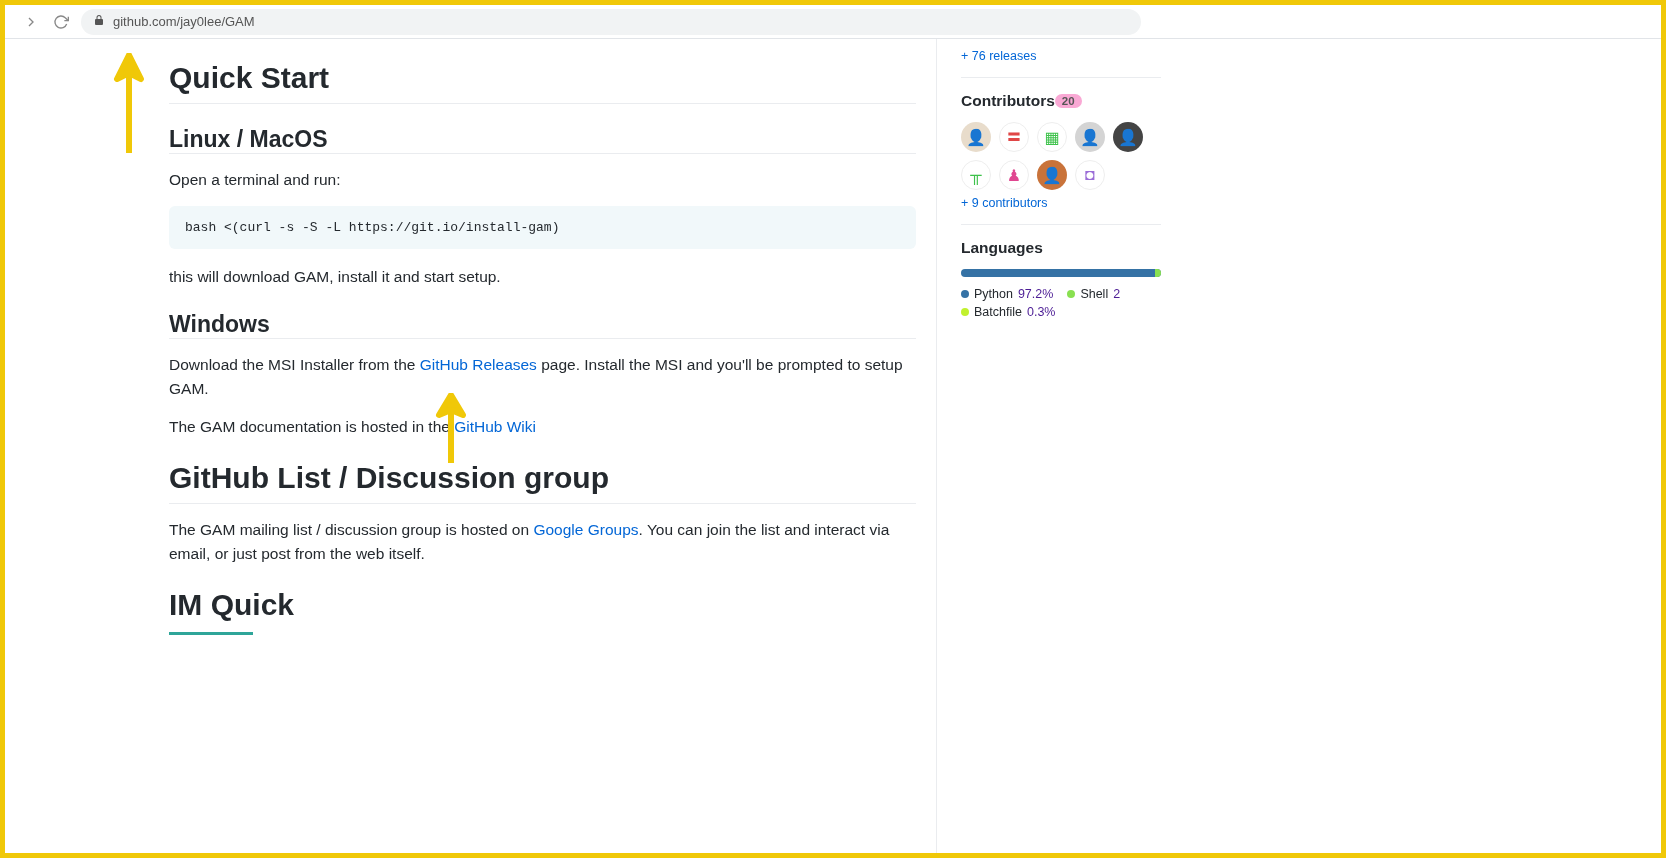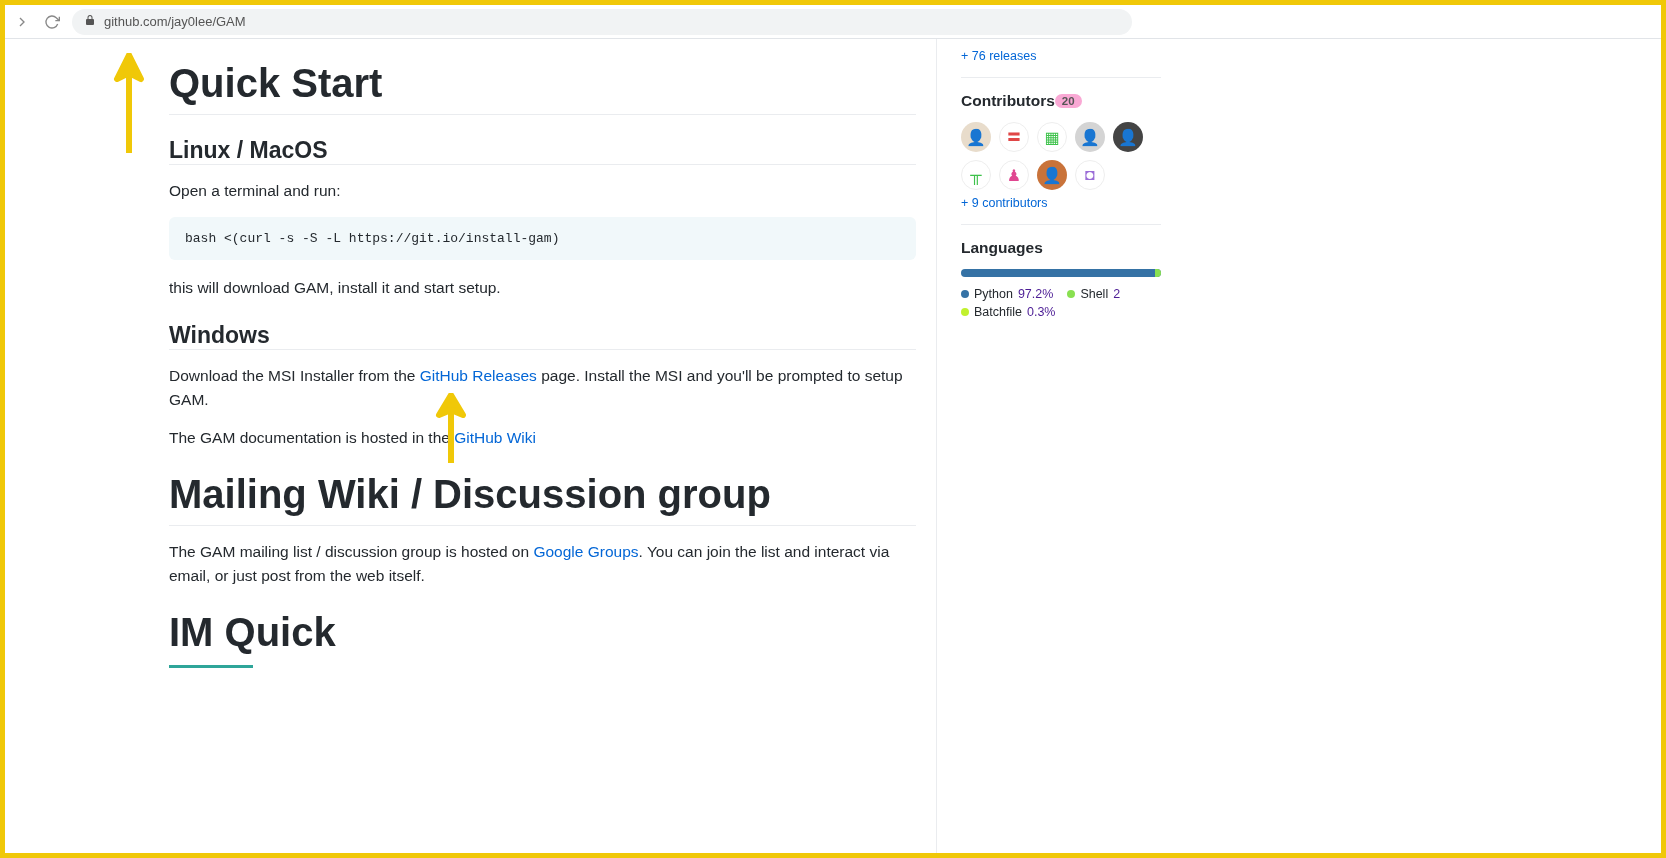--- a/index.html
+++ b/index.html
@@ -10,21 +10,21 @@
     border: 5px solid #f0c808;
     width: 1666px;
     height: 858px;
     overflow: hidden;
     position: relative;
   }
   .browser-bar {
     display: flex;
     align-items: center;
     height: 34px;
-    padding: 0 7px;
+    padding: 0 16px;
     background: #fff;
     border-bottom: 1px solid #e1e4e8;
     gap: 10px;
   }
   .nav-icon { color: #888; display:flex; align-items:center; justify-content:center; width:20px; height:20px;}
   .url-bar {
     flex: 1;
     background: #f1f3f4;
     border-radius: 14px;
     height: 26px;
@@ -42,21 +42,21 @@
     padding-left: 164px;
     height: calc(100% - 34px);
     overflow: hidden;
   }
   .readme {
     width: 768px;
     padding-right: 20px;
     border-right: 1px solid #eaecef;
   }
   .readme h1 {
-    font-size: 40px;
+    font-size: 30px;
     font-weight: 600;
     padding-bottom: 8px;
     border-bottom: 1px solid #eaecef;
     margin-top: 22px;
     margin-bottom: 14px;
   }
   .readme h2 {
     font-size: 23px;
     font-weight: 600;
     border-bottom: 1px solid #eaecef;
@@ -132,21 +132,21 @@
     <p>Open a terminal and run:</p>
     <div class="codeblock">bash &lt;(curl -s -S -L https://git.io/install-gam)</div>
     <p>this will download GAM, install it and start setup.</p>
     <h2>Windows</h2>
     <p>
       <span>Download the MSI Installer from the </span><a class="link">GitHub Releases</a><span> page. Install the MSI and you'll be prompted to setup GAM.</span>
     </p>
     <p>
       <span>The GAM documentation is hosted in the </span><a class="link">GitHub Wiki</a>
     </p>
-    <h1>Mailing Wiki / Discussion group</h1>
+    <h1>GitHub List / Discussion group</h1>
     <p>
       <span>The GAM mailing list / discussion group is hosted on </span><a class="link">Google Groups</a><span>. You can join the list and interact via email, or just post from the web itself.</span>
     </p>
     <h1 style="border-bottom:none; margin-bottom:0;">IM Quick</h1>
     <div class="im-underline"></div>
   </div>
 
   <div class="sidebar">
     <div class="section" style="padding-top:4px;">
       <a class="small">+ 76 releases</a>

